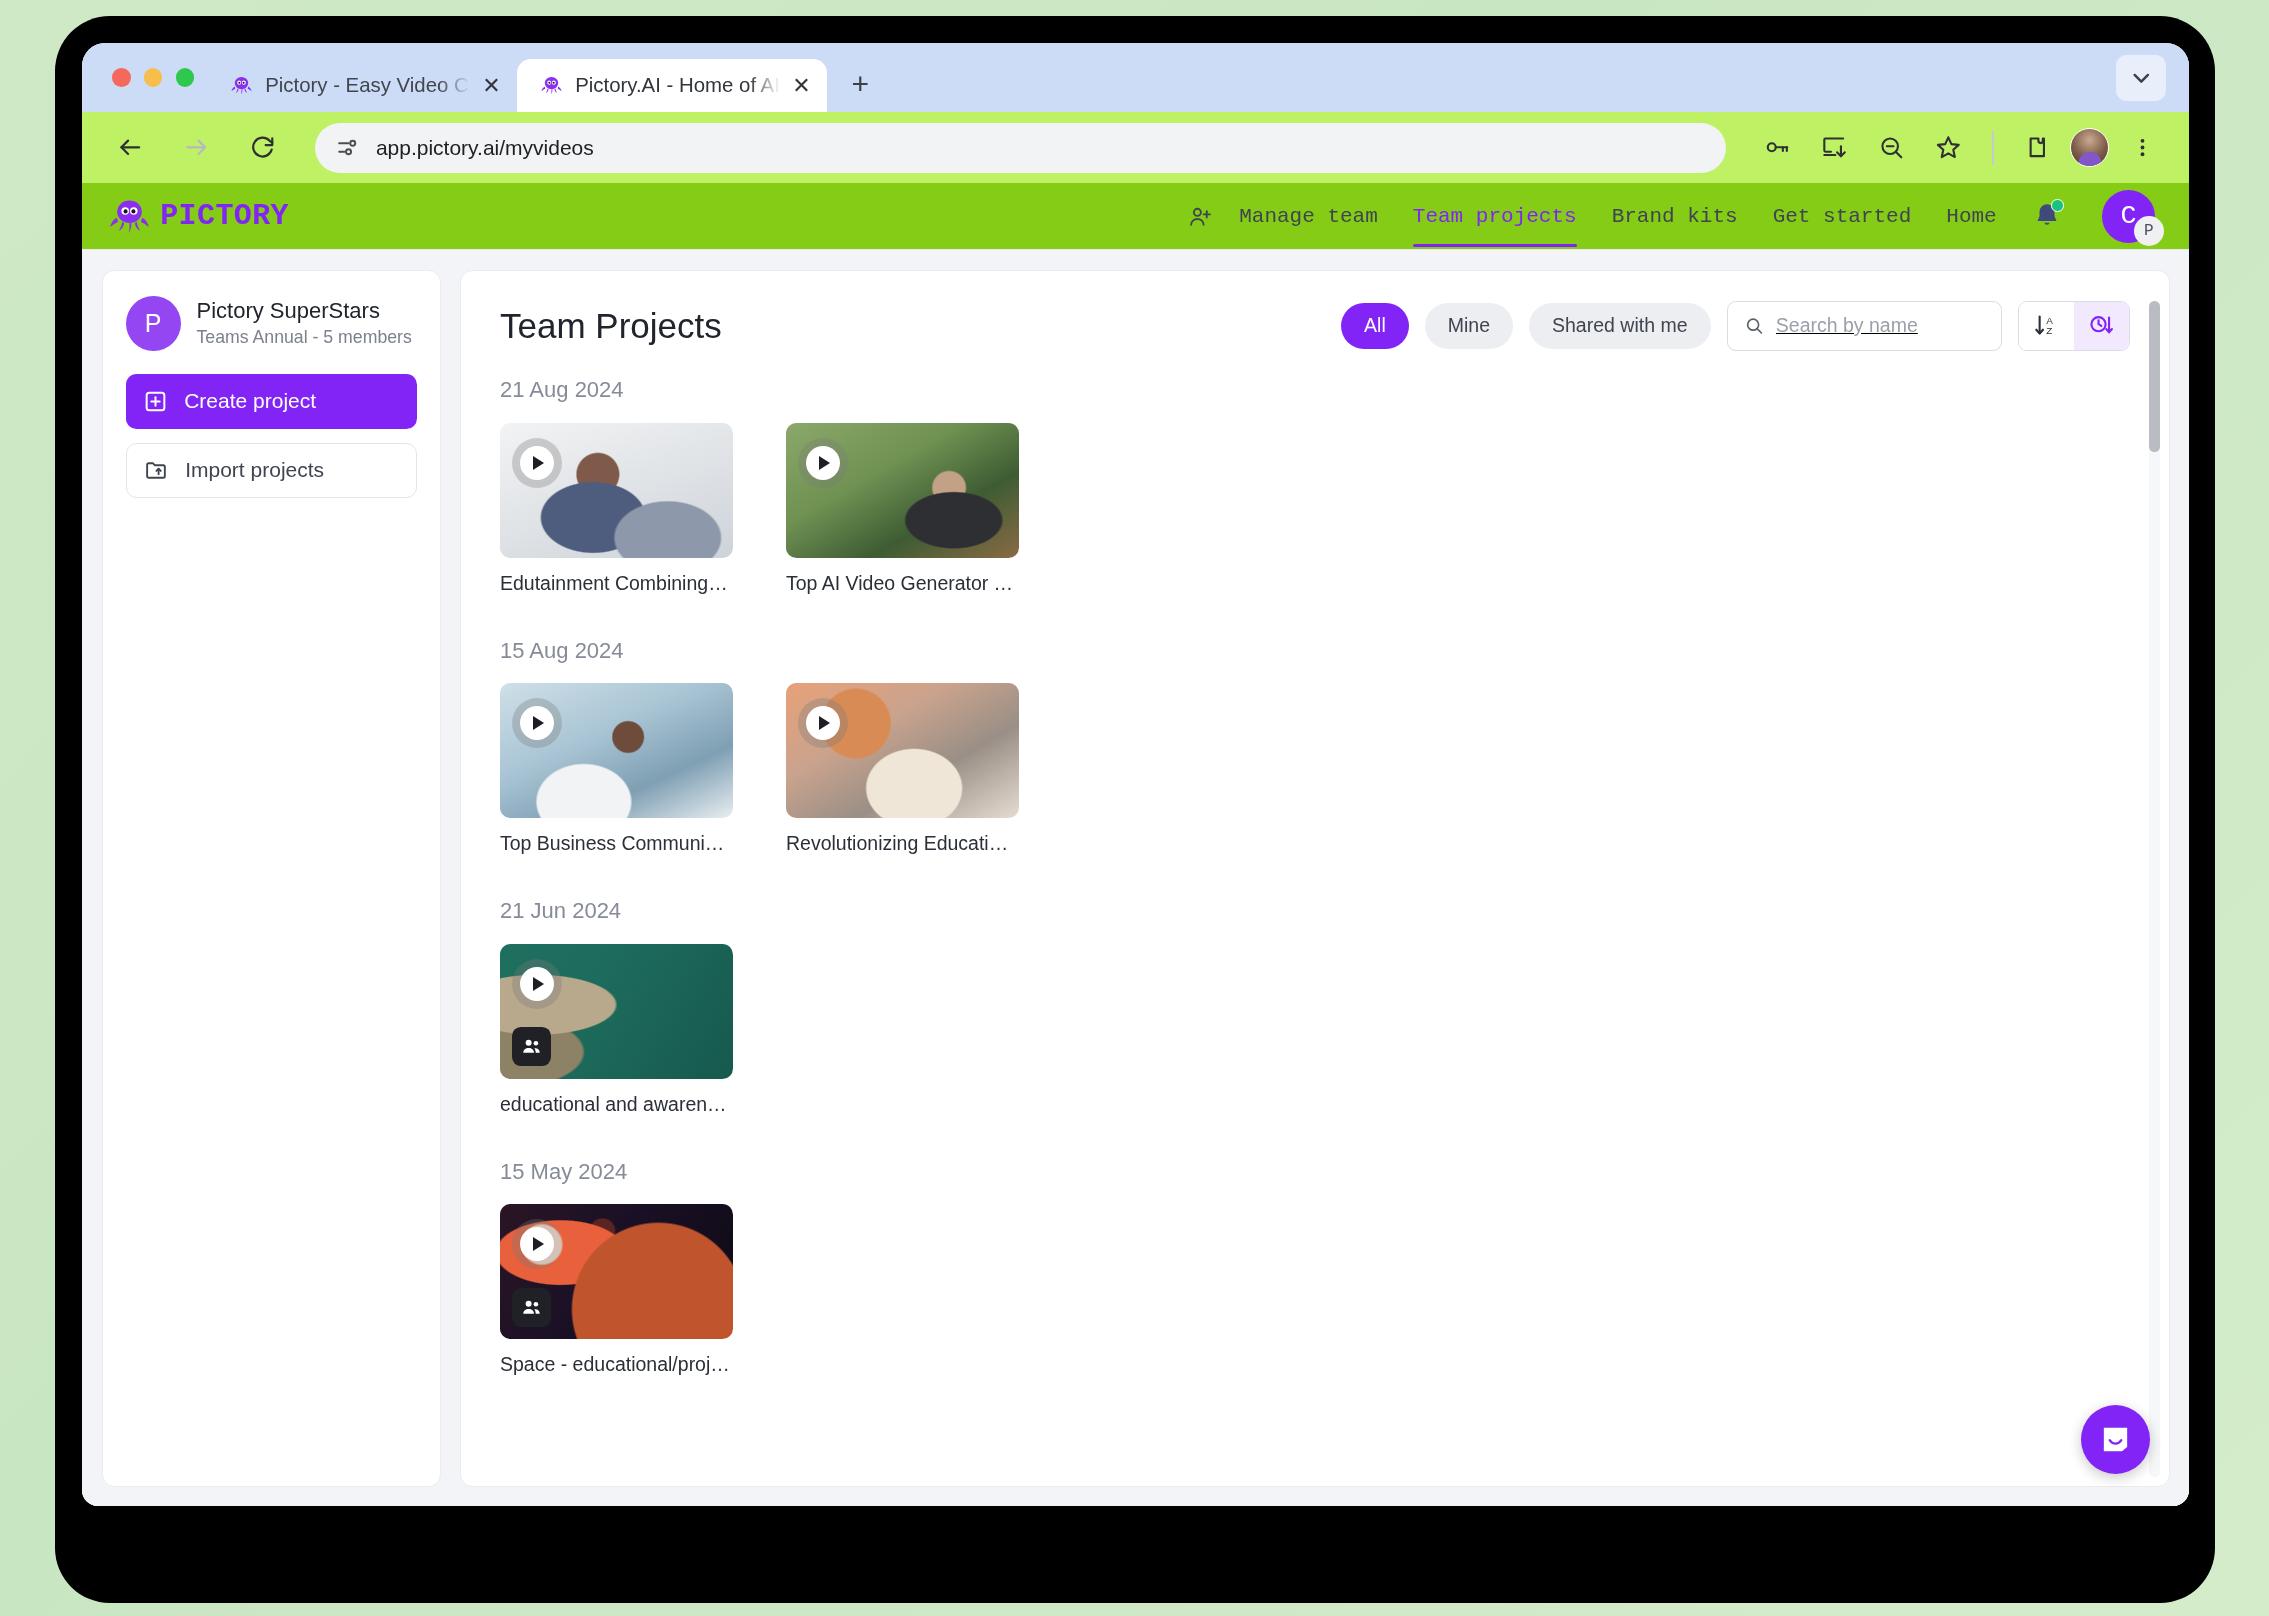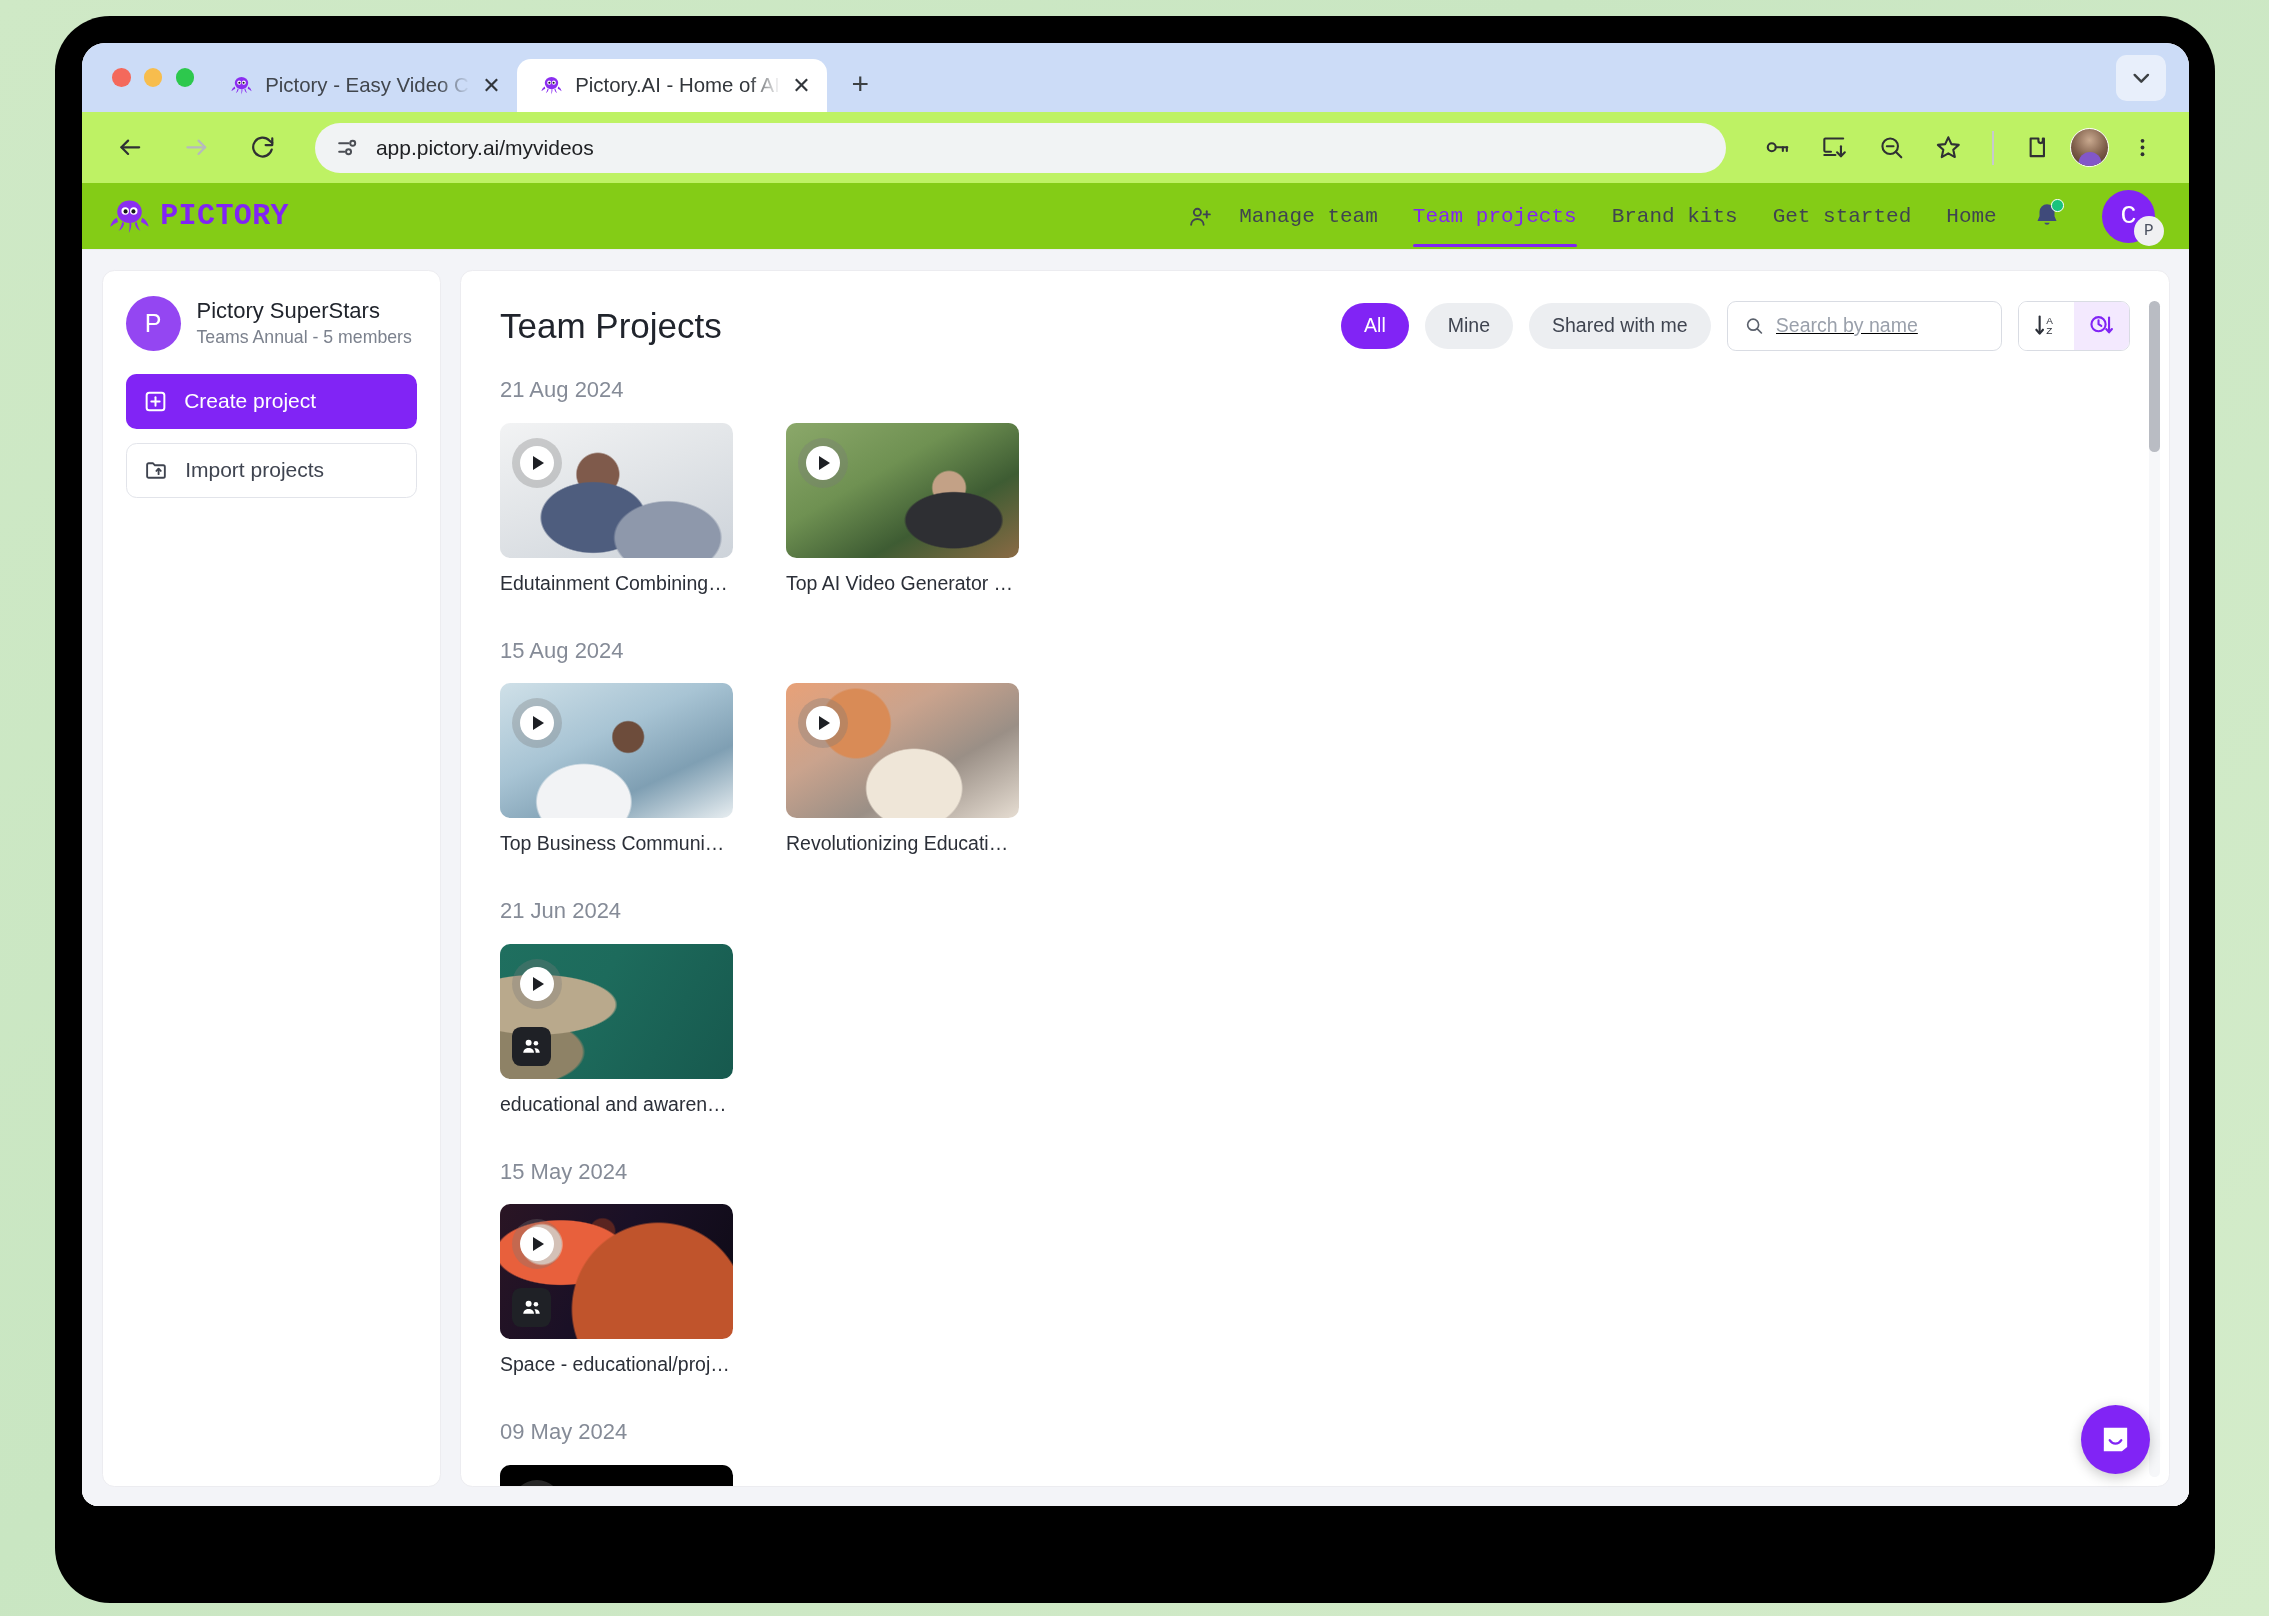--- a/index.html
+++ b/index.html
@@ -582,30 +582,20 @@
                         <circle cx="16.6" cy="8.6" r="2.4"></circle>
                           <path d="M15 13.9c2.6-.3 5.6 1.1 5.6 4.7h-4.2c0-1.9-.5-3.4-1.4-4.7z"></path>
                       </svg>
                     </div>
                   </div>
                   <div class="card-title">Space - educational/project/...</div>
                 </div>
               </div>
             </div>
 
-            <div>
-              <div class="group-date">09 May 2024</div>
-              <div class="cards">
-                <div class="card">
-                  <div class="thumb th-black partial">
-                    <div class="play"></div>
-                  </div>
-                </div>
-              </div>
-            </div>
 
           </div>
         </div>
 
         <div class="vscroll">
           <div class="vthumb"></div>
         </div>
       </div>
     </div>
   </div>

